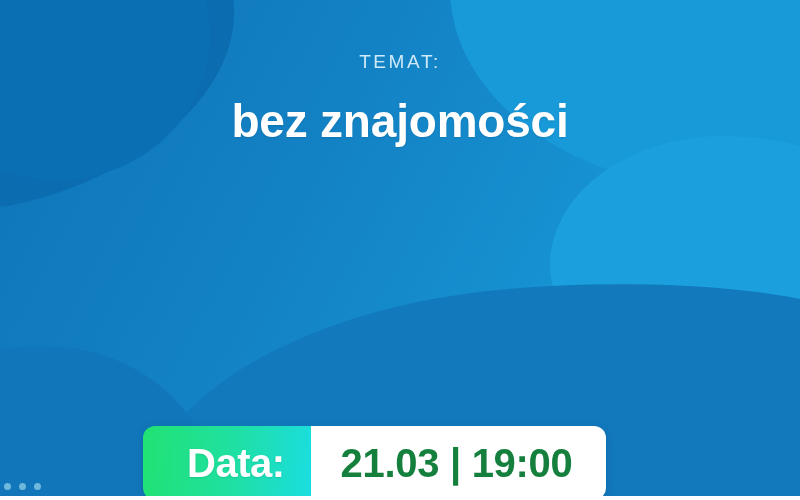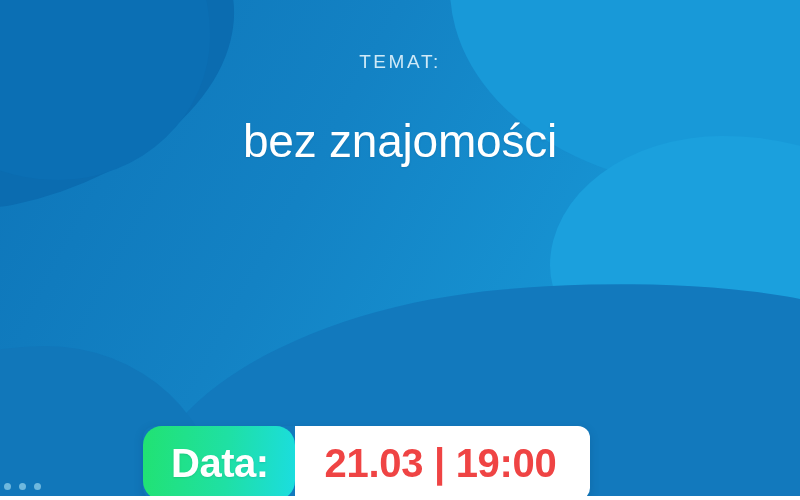--- a/index.html
+++ b/index.html
@@ -117,21 +117,21 @@
     font-size: 46px;
     line-height: 1.31;
     font-weight: 400;
     letter-spacing: -0.2px;
     text-shadow: 0 1px 2px rgba(3, 60, 100, .18);
   }
   .headline .l {
     display: block;
     white-space: nowrap;
   }
-  .headline .bold { font-weight: 400; margin-top: 20px; }
+  .headline .bold { font-weight: 700; }
 
   .accent-grad {
     font-weight: 700;
     background: linear-gradient(95deg, #17e073 0%, #1ee0a8 50%, #1ad9d9 100%);
     -webkit-background-clip: text;
     background-clip: text;
     color: transparent;
     -webkit-text-fill-color: transparent;
   }
   .quote-mark {
@@ -149,35 +149,34 @@
     display: flex;
     align-items: stretch;
     height: 74px;
     border-radius: 12px;
     overflow: hidden;
     box-shadow: 0 3px 10px rgba(4, 52, 88, .20);
   }
   .date-label {
     display: flex;
     align-items: center;
-    padding: 0 26px 0 28px;
+    padding: 0 26px 0 44px;
     background: linear-gradient(95deg, #21e272 0%, #1fe0a4 55%, #1bdde0 100%);
     color: #ffffff;
     font-size: 40px;
     font-weight: 700;
     letter-spacing: -0.5px;
     text-shadow: 0 1px 2px rgba(7, 120, 95, .22);
-    border-radius: 19px;
   }
   .date-value {
     display: flex;
     align-items: center;
     padding: 0 34px 0 30px;
     background: #ffffff;
-    color: #ef4444;
+    color: #15803d;
     font-size: 40px;
     font-weight: 700;
     letter-spacing: -0.3px;
   }
 </style>
 </head>
 <body>
 
 <div id="poster">
 

